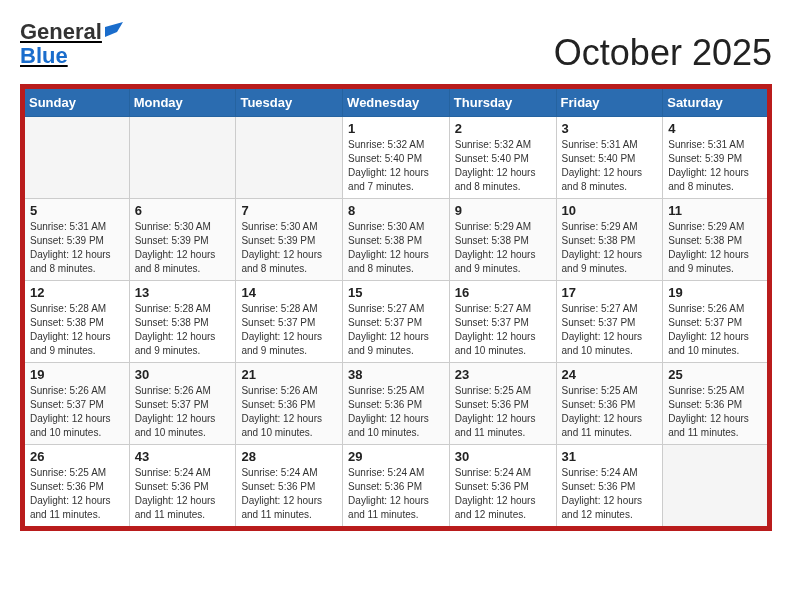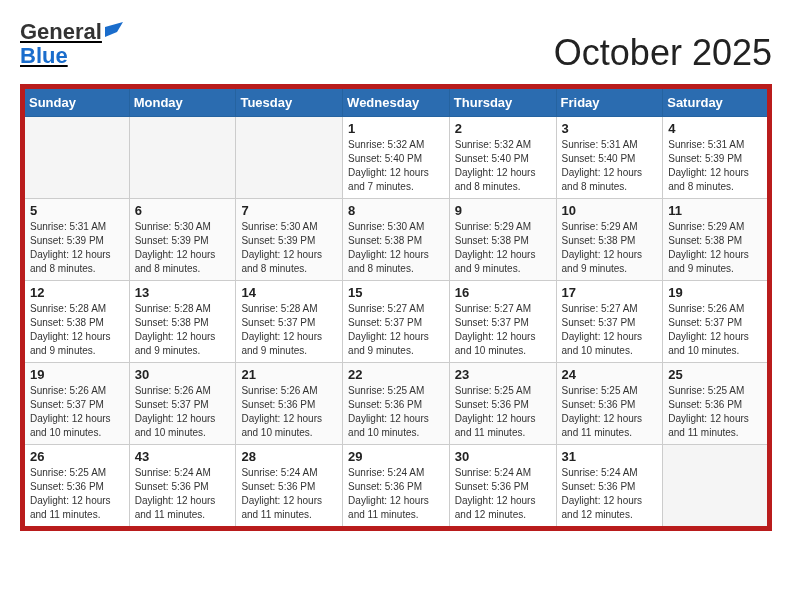--- a/index.html
+++ b/index.html
@@ -199,21 +199,21 @@
         </td>
         <td>
           <div class="day-number">30</div>
           <div class="day-info">Sunrise: 5:26 AM<br>Sunset: 5:37 PM<br>Daylight: 12 hours<br>and 10 minutes.</div>
         </td>
         <td>
           <div class="day-number">21</div>
           <div class="day-info">Sunrise: 5:26 AM<br>Sunset: 5:36 PM<br>Daylight: 12 hours<br>and 10 minutes.</div>
         </td>
         <td>
-          <div class="day-number">22</div>
+          <div class="day-number">38</div>
           <div class="day-info">Sunrise: 5:25 AM<br>Sunset: 5:36 PM<br>Daylight: 12 hours<br>and 10 minutes.</div>
         </td>
         <td>
           <div class="day-number">23</div>
           <div class="day-info">Sunrise: 5:25 AM<br>Sunset: 5:36 PM<br>Daylight: 12 hours<br>and 11 minutes.</div>
         </td>
         <td>
           <div class="day-number">24</div>
           <div class="day-info">Sunrise: 5:25 AM<br>Sunset: 5:36 PM<br>Daylight: 12 hours<br>and 11 minutes.</div>
         </td>

